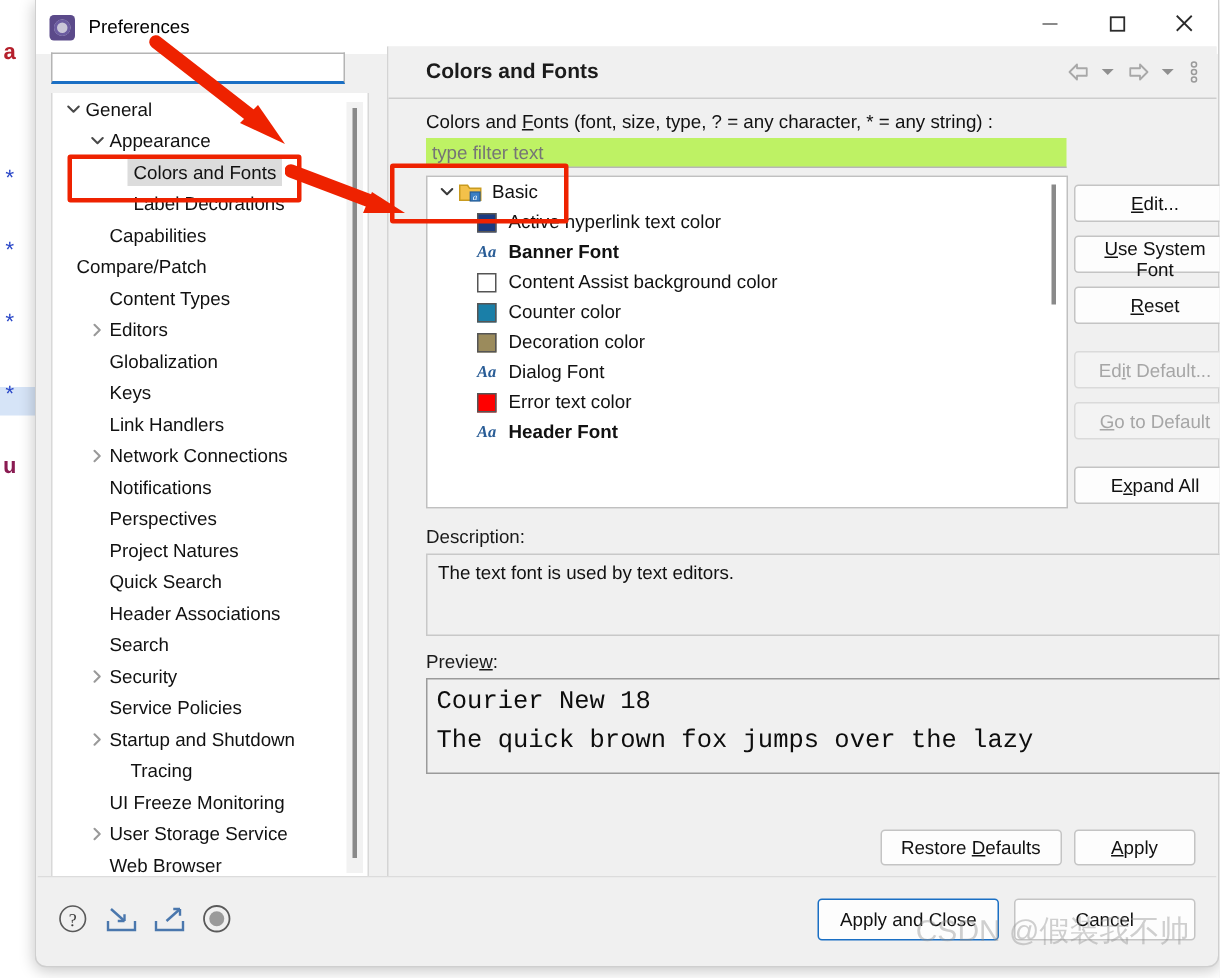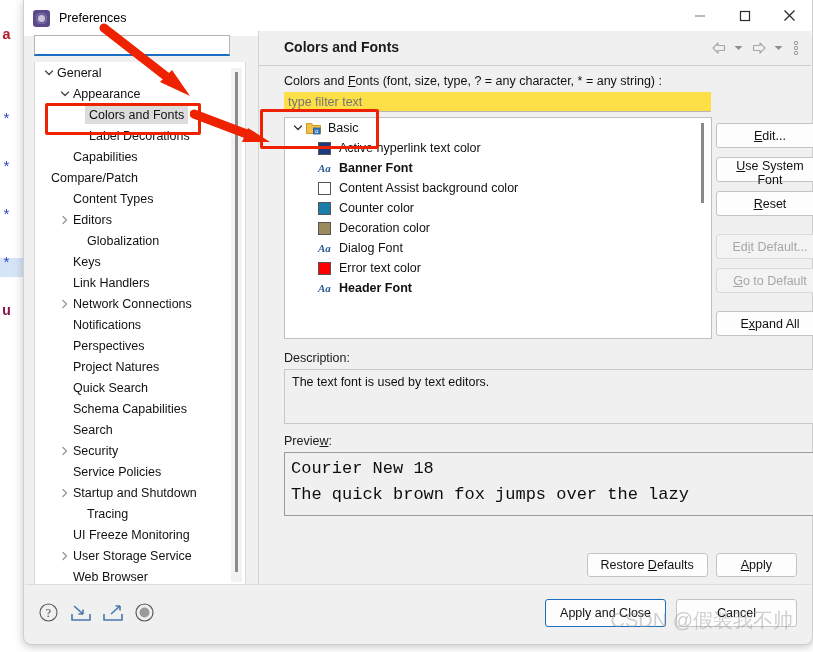--- a/index.html
+++ b/index.html
@@ -209,21 +209,21 @@
   }
   .mn { text-decoration: underline; }
 
   #list-filter {
     position: absolute;
     left: 25px; top: 61px;
     width: 427px; height: 20px;
     box-sizing: border-box;
     border: none;
     border-bottom: 1px solid #b7b7b7;
-    background: #fde047;
+    background: #bef264;
     font-family: "Liberation Sans", sans-serif;
     font-size: 12.5px;
     color: #7a7a7a;
     padding: 0 4px;
     outline: none;
   }
 
   #cf-list {
     position: absolute;
     left: 25px; top: 86px;
@@ -508,21 +508,21 @@
           <span class="tree-label">Content Types</span>
         </div>
         <div class="tree-item" style="padding-left: 22px;">
           <span class="twisty">
             <svg width="10" height="10" viewBox="0 0 10 10">
               <path d="M3 1.5 L6.5 5 L3 8.5" fill="none" stroke="#9a9a9a" stroke-width="1.4" stroke-linecap="round" stroke-linejoin="round"></path>
             </svg>
           </span>
           <span class="tree-label">Editors</span>
         </div>
-        <div class="tree-item" style="padding-left: 36px;">
+        <div class="tree-item" style="padding-left: 22px;">
           <span class="twisty"></span>
           <span class="tree-label">Globalization</span>
         </div>
         <div class="tree-item" style="padding-left: 22px;">
           <span class="twisty"></span>
           <span class="tree-label">Keys</span>
         </div>
         <div class="tree-item" style="padding-left: 22px;">
           <span class="twisty"></span>
           <span class="tree-label">Link Handlers</span>
@@ -546,21 +546,21 @@
         <div class="tree-item" style="padding-left: 22px;">
           <span class="twisty"></span>
           <span class="tree-label">Project Natures</span>
         </div>
         <div class="tree-item" style="padding-left: 22px;">
           <span class="twisty"></span>
           <span class="tree-label">Quick Search</span>
         </div>
         <div class="tree-item" style="padding-left: 22px;">
           <span class="twisty"></span>
-          <span class="tree-label">Schema Capabilities</span>
+          <span class="tree-label">Header Associations</span>
         </div>
         <div class="tree-item" style="padding-left: 22px;">
           <span class="twisty"></span>
           <span class="tree-label">Search</span>
         </div>
         <div class="tree-item" style="padding-left: 22px;">
           <span class="twisty">
             <svg width="10" height="10" viewBox="0 0 10 10">
               <path d="M3 1.5 L6.5 5 L3 8.5" fill="none" stroke="#9a9a9a" stroke-width="1.4" stroke-linecap="round" stroke-linejoin="round"></path>
             </svg>

